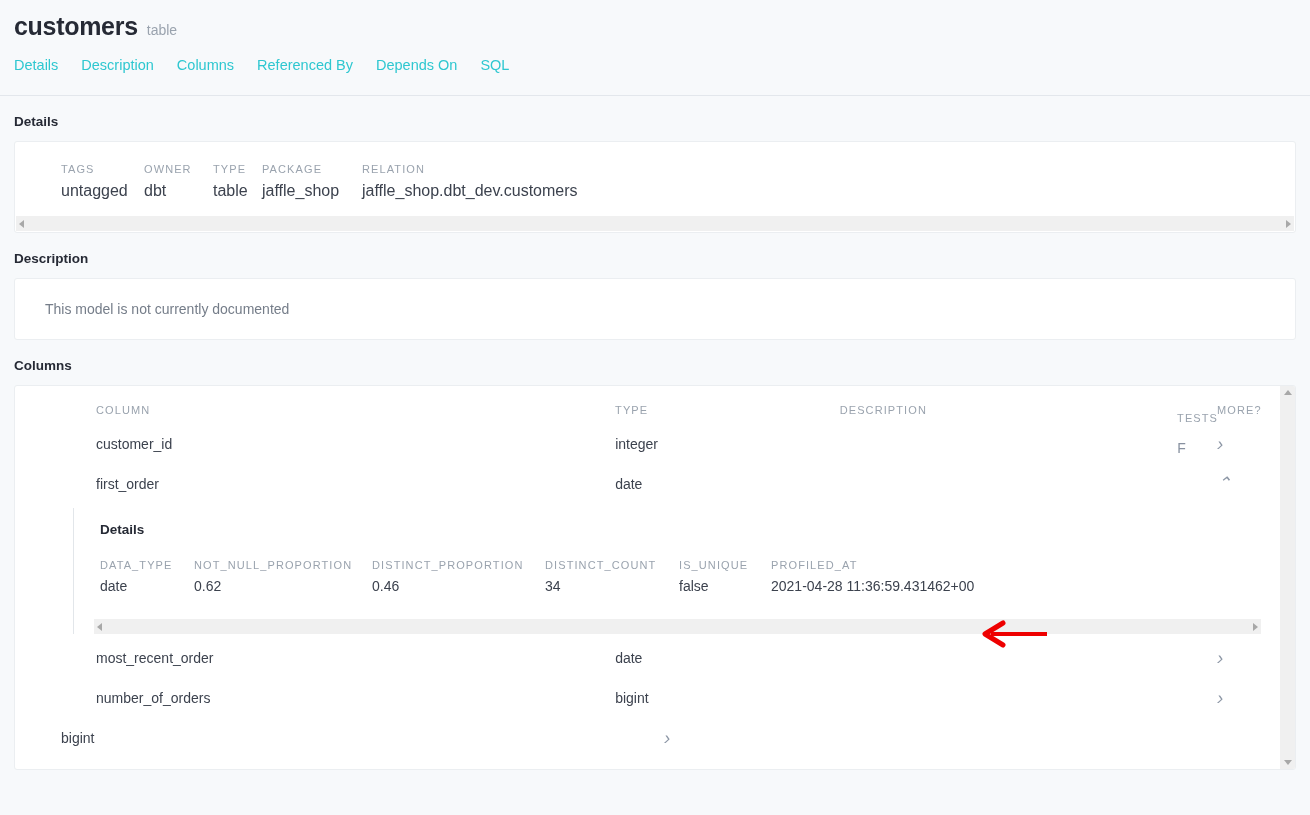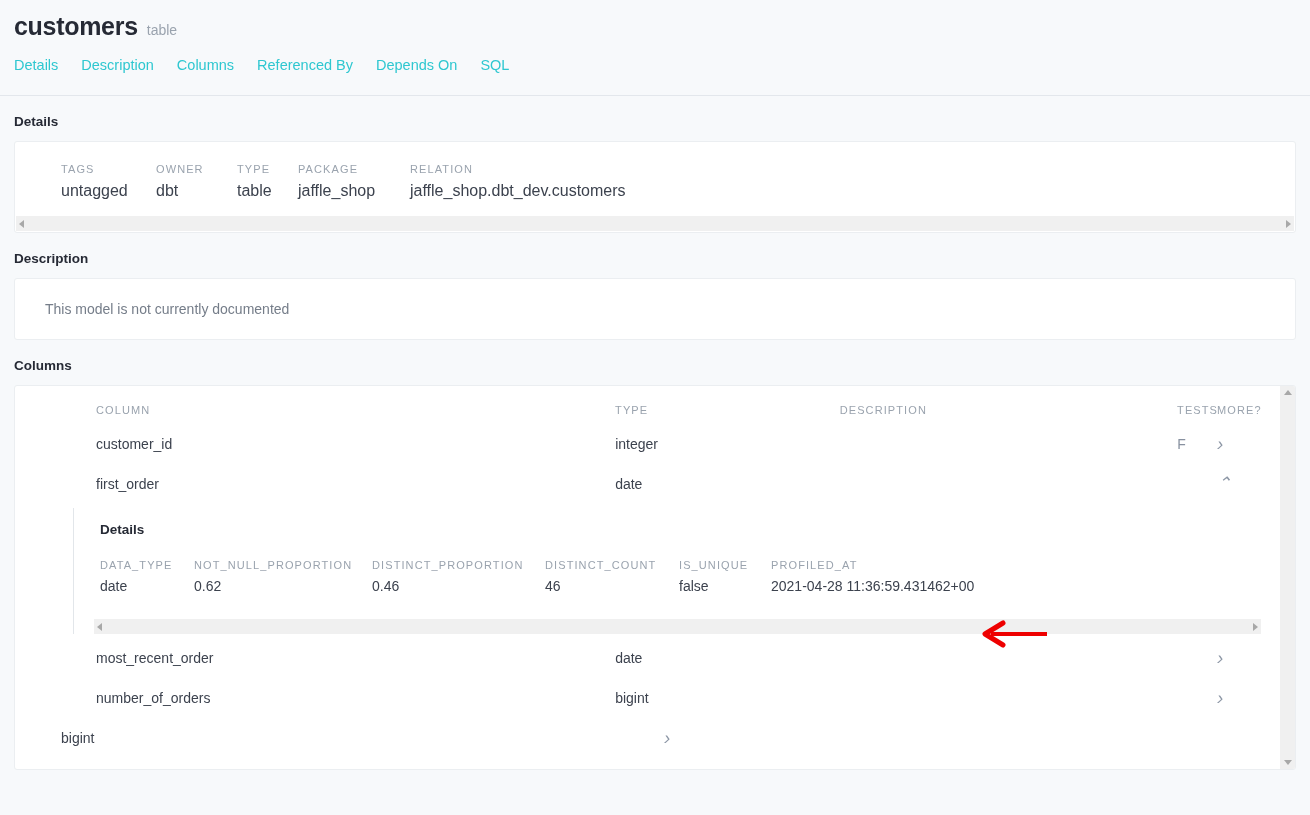--- a/index.html
+++ b/index.html
@@ -60,21 +60,21 @@
     margin: 12px 14px 0 14px;
     position: relative;
   }
 
   
   .details-card { height: 92px; }
   .detail-fields {
     display: flex;
     align-items: flex-start;
     padding: 21px 0 0 46px;
-    gap: 16px;
+    gap: 4px;
   }
   .dfield { display: flex; flex-direction: column; }
   .dfield-label {
     font-size: 11px;
     letter-spacing: 1.1px;
     color: #9aa3ae;
     text-transform: uppercase;
     margin-bottom: 7px;
   }
   .dfield-value { font-size: 16px; color: #3c424e; white-space: nowrap; }
@@ -117,21 +117,21 @@
     display: flex;
     align-items: center;
     height: 40px;
     padding-left: 46px;
     position: relative;
   }
   .row.head { height: 38px; padding-top: 18px; align-items: flex-start; }
   .c-col { width: 520px; margin-left: 35px; }
   .c-type { width: 225px; }
   .c-desc { width: 338px; }
-  .c-tests { width: 40px; }
+  .c-tests { width: 40px; margin-top: 8px; }
   .c-more { width: 60px; text-align: left; }
 
   .head .c-col, .head .c-type, .head .c-desc,
   .head .c-tests, .head .c-more {
     font-size: 11px;
     letter-spacing: 1.1px;
     color: #9aa3ae;
     text-transform: uppercase;
   }
   .head .c-tests { text-align: left; }
@@ -315,21 +315,21 @@
           <div class="efield e2">
             <span class="efield-label">NOT_NULL_PROPORTION</span>
             <span class="efield-value">0.62</span>
           </div>
           <div class="efield e3">
             <span class="efield-label">DISTINCT_PROPORTION</span>
             <span class="efield-value">0.46</span>
           </div>
           <div class="efield e4">
             <span class="efield-label">DISTINCT_COUNT</span>
-            <span class="efield-value">46</span>
+            <span class="efield-value">34</span>
           </div>
           <div class="efield e5">
             <span class="efield-label">IS_UNIQUE</span>
             <span class="efield-value">false</span>
           </div>
           <div class="efield e6">
             <span class="efield-label">PROFILED_AT</span>
             <span class="efield-value">2021-04-28 11:36:59.431462+00</span>
           </div>
         </div>

